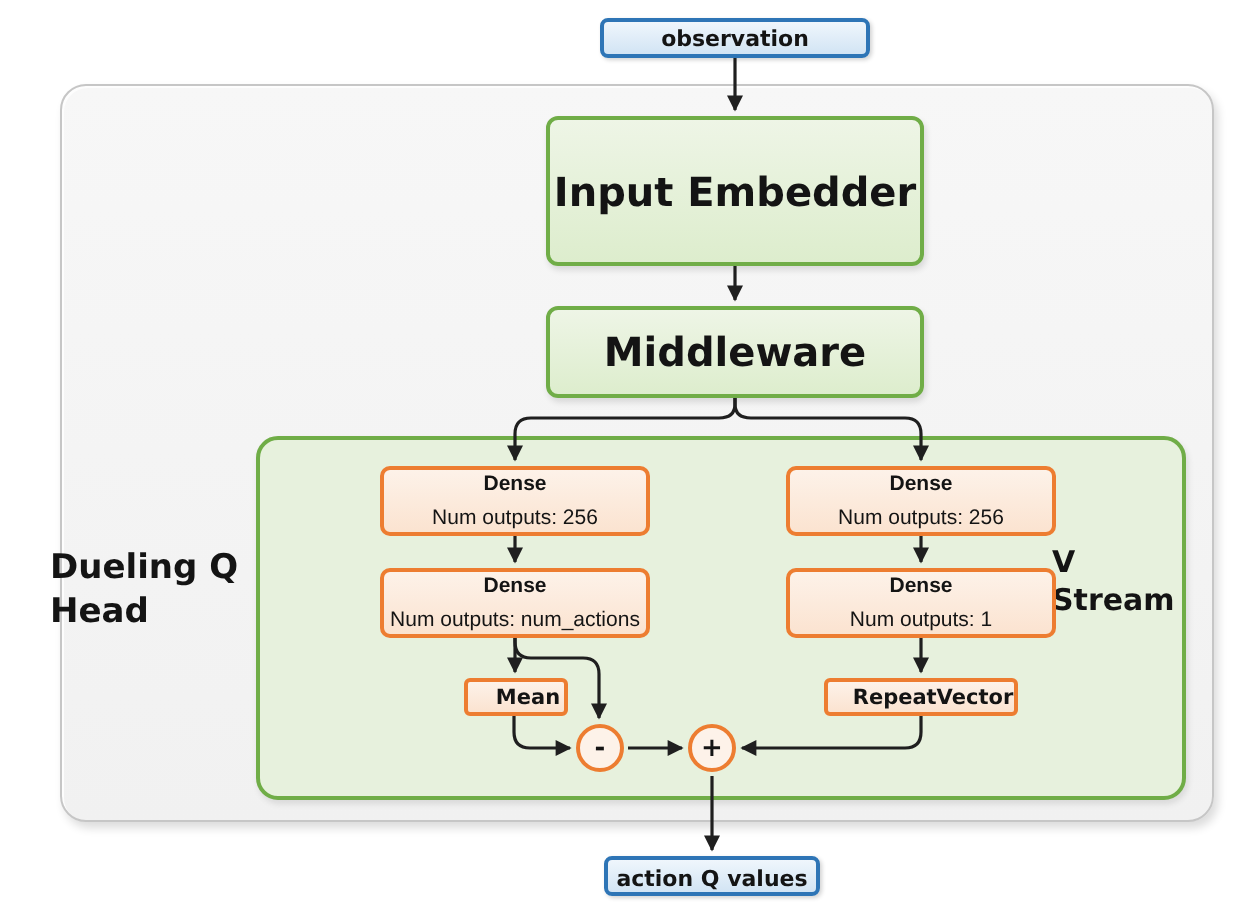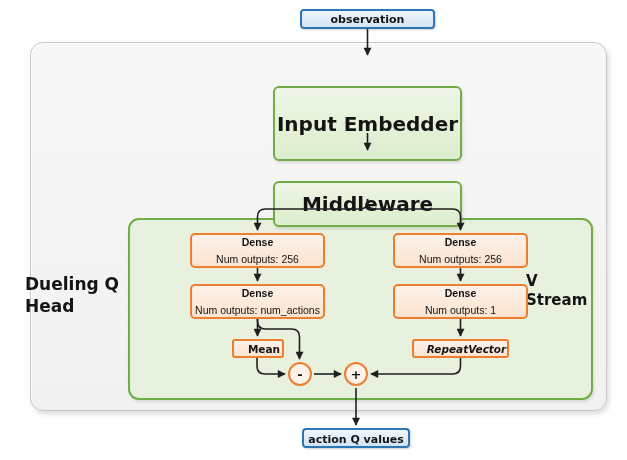--- a/index.html
+++ b/index.html
@@ -35,21 +35,20 @@
     background:linear-gradient(180deg,var(--blue-fill),var(--blue-fill-dark));
     border:2px solid var(--blue-border);border-radius:4px;
     font-weight:bold;font-size:11px;
     box-shadow:1px 1px 2px rgba(0,0,0,0.18);
   }
   .green-node{
     background:linear-gradient(180deg,var(--green-fill),var(--green-fill-dark));
     border:2px solid var(--green-border);border-radius:6px;
     font-weight:bold;font-size:20px;
     box-shadow:1px 2px 3px rgba(0,0,0,0.12);
-    margin-top:28px;
   }
   .orange-node{
     background:linear-gradient(180deg,var(--orange-fill),var(--orange-fill-dark));
     border:2px solid var(--orange-border);border-radius:5px;
     font-size:10.5px;font-family:"Liberation Sans",sans-serif;
     flex-direction:column;line-height:14px;justify-content:space-between;
   }
   .orange-node .t{font-weight:bold;}
   .orange-small{
     background:linear-gradient(180deg,var(--orange-fill),var(--orange-fill-dark));
@@ -64,21 +63,21 @@
   }
 
   #observation{left:300px;top:9px;width:135px;height:20px;}
   #input-embedder{left:273px;top:58px;width:189px;height:75px;}
   #middleware{left:273px;top:153px;width:189px;height:46px;}
   #dense-a1{left:190px;top:233px;width:135px;height:35px;}
   #dense-a2{left:190px;top:284px;width:135px;height:35px;}
   #dense-v1{left:393px;top:233px;width:135px;height:35px;}
   #dense-v2{left:393px;top:284px;width:135px;height:35px;}
   #mean{left:232px;top:339px;width:52px;height:19px;}
-  #repeat-vector{left:412px;top:339px;width:97px;height:19px;font-style:italic;}
+  #repeat-vector{left:412px;top:339px;width:97px;height:19px;}
   #op-minus{left:288px;top:362px;}
   #op-plus{left:344px;top:362px;}
   #action-q{left:302px;top:428px;width:108px;height:20px;align-items:flex-end;}
 
   .side-label{position:absolute;text-align:left;font-weight:bold;}
   #dueling-label{left:25px;top:273px;width:104px;font-size:17px;line-height:22px;}
   #a-stream-label{left:131px;top:272px;width:58px;font-size:15px;line-height:19px;}
   #v-stream-label{left:526px;top:272px;width:64px;font-size:15px;line-height:19px;}
 
   svg.wires{position:absolute;left:0;top:0;width:627px;height:460px;pointer-events:none;}

